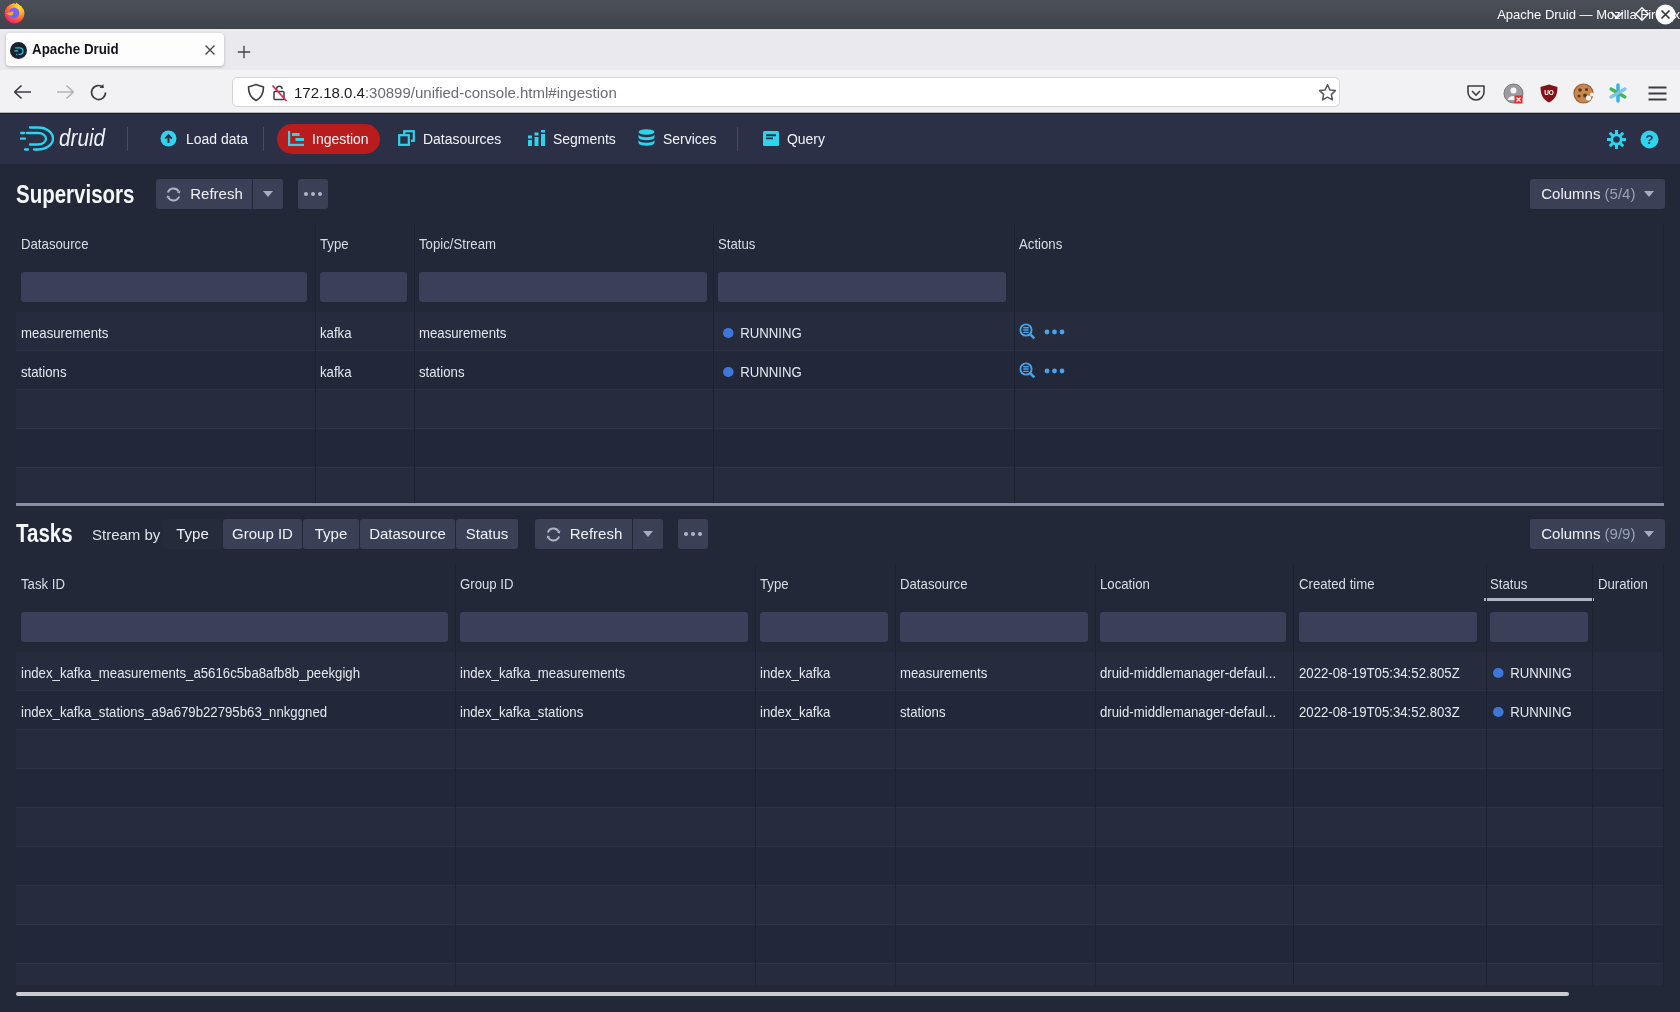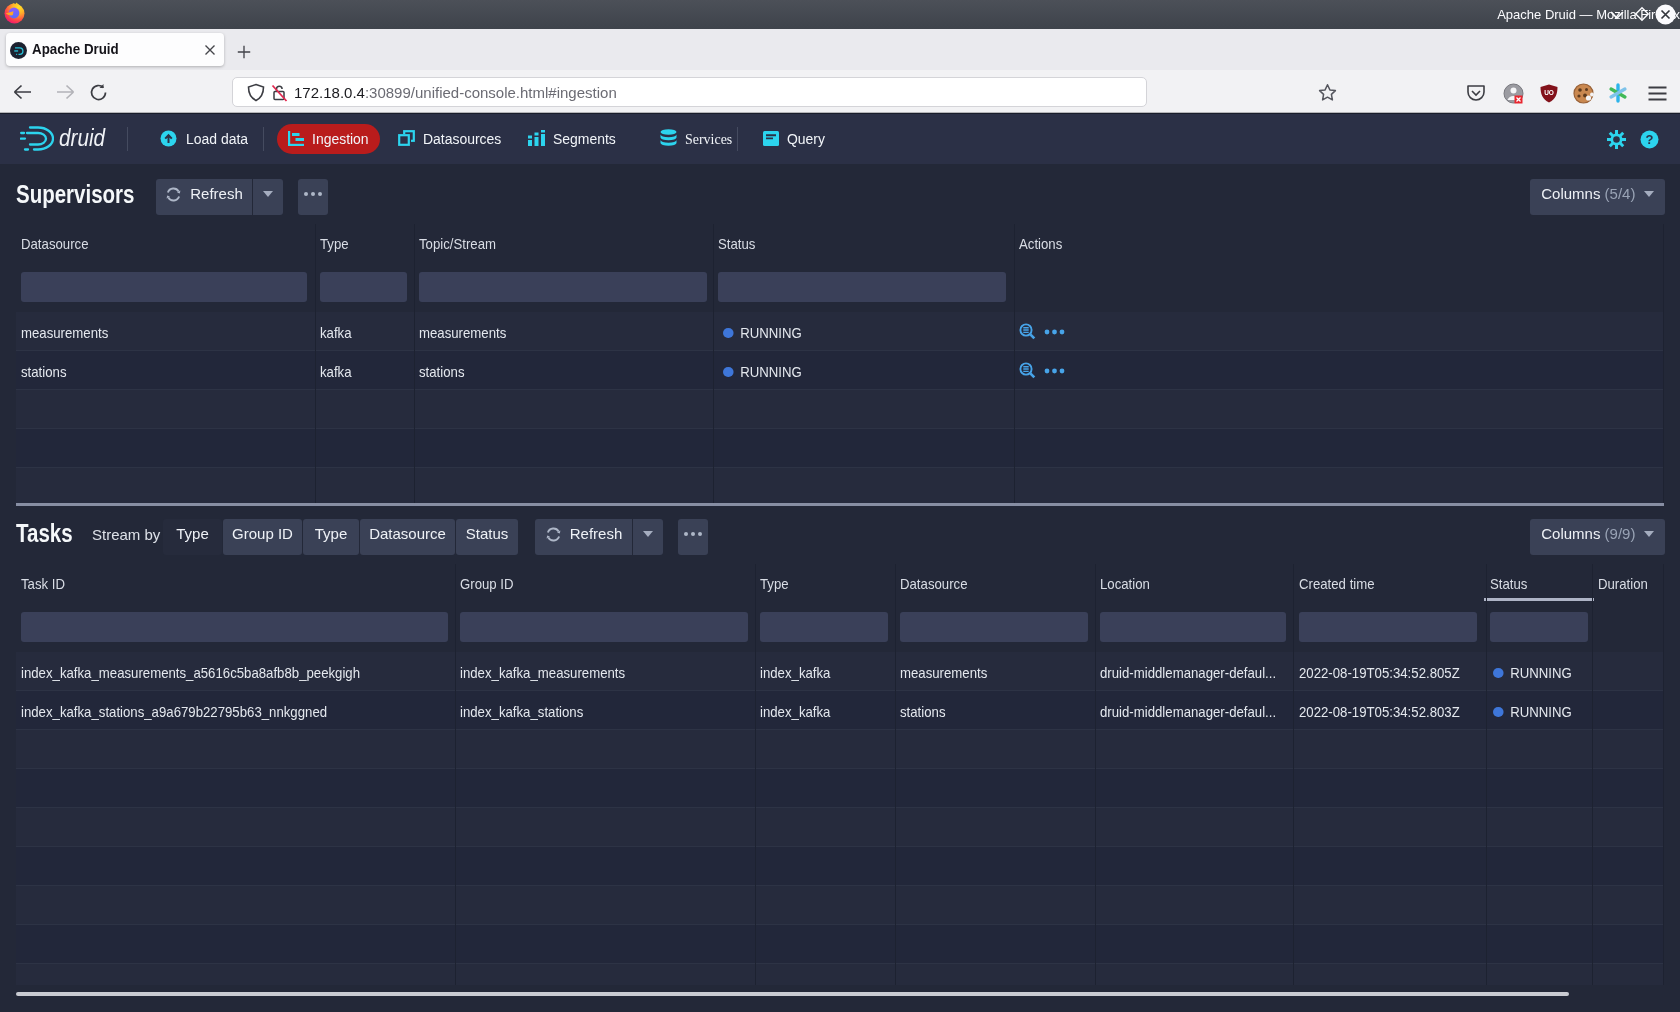--- a/index.html
+++ b/index.html
@@ -7,35 +7,35 @@
   body { font-family:"Liberation Sans", sans-serif; position:relative; background:#232838; }
   .abs { position:absolute; }
 
   
   #titlebar { left:0; top:0; width:1680px; height:29px; background:linear-gradient(#4c5058,#3e434b); }
   #titlebar .title { width:100%; text-align:right; color:#fbfbfe; font-size:13px; line-height:29px; }
   #tabbar { left:0; top:29px; width:1680px; height:41px; background:#eaeaee; }
   #tab { left:6px; top:33px; width:218px; height:33px; background:#fdfdfe; border-radius:4px; box-shadow:0 1px 3px rgba(0,0,0,.25); }
   #tab .label { left:26px; top:8px; font-size:14.5px; color:#15141a; font-weight:700; transform:scaleX(.92); transform-origin:left center; }
   #navbar { left:0; top:70px; width:1680px; height:43px; background:#f2f2f4; border-bottom:1px solid #b5b5b8; }
-  #urlbox { left:232px; top:77px; width:915px; height:30px; background:#ffffff; border:1px solid #d4d4d8; border-radius:5px; }
+  #urlbox { left:232px; top:77px; width:1108px; height:30px; background:#ffffff; border:1px solid #d4d4d8; border-radius:5px; }
   .urltext { left:61px; top:6px; font-size:15px; color:#6b6b73; white-space:nowrap; }
   .urltext b { color:#1b1b1f; font-weight:400; }
 
   
   #dheader { left:0; top:113px; width:1680px; height:51px; background:#2b3046; border-top:1px solid #191d2b; }
   .navitem { position:absolute; top:124px; height:30px; color:#f2f5f9; font-size:15.5px; line-height:30px; white-space:nowrap; }
   .navitem span { display:inline-block; transform:scaleX(.9); transform-origin:left center; }
   .navitem.active { background:#b91c1c; border-radius:15px; }
   .navsep { position:absolute; top:127px; width:1px; height:24px; background:#454b60; }
   .dlogotext { position:absolute; left:59px; top:125px; font-size:23px; font-style:italic; color:#f0f2f6; transform:scaleX(.9); transform-origin:left center; }
 
   h2.sect { position:absolute; color:#f5f8fa; font-weight:700; font-size:25px; transform:scaleX(.82); transform-origin:left top; }
 
-  .btn { position:absolute; background:#3a4156; height:36px; border-radius:3px; color:#eef1f6; font-size:15px; text-align:center; }
+  .btn { position:absolute; background:#3a4156; height:30px; border-radius:3px; color:#eef1f6; font-size:15px; text-align:center; }
   .dim { color:#99a3b5; }
 
   .hcell { position:absolute; font-size:15px; color:#d9dde5; white-space:nowrap; transform:scaleX(.88); transform-origin:left center; }
   .cell  { position:absolute; font-size:15px; color:#e4e8ee; white-space:nowrap; transform:scaleX(.88); transform-origin:left center; }
   .filt  { position:absolute; height:30px; background:#3a4059; border-radius:3px; }
   .vline { position:absolute; width:1px; background:#1d2231; }
   .rline { position:absolute; height:1px; background:#2d3345; }
   .row   { position:absolute; left:16px; width:1648px; }
   .odd   { background:#262b3d; }
   .even  { background:#22273a; }
@@ -195,21 +195,21 @@
   <div class="navitem" style="left:528px;"><svg style="vertical-align:-2px;" width="17" height="16" viewBox="0 0 17 16">
       <g fill="#2cd4ee">
         <rect x="0" y="10" width="4" height="6"></rect>
         <rect x="0" y="5.5" width="4" height="3"></rect>
         <rect x="6.5" y="7" width="4" height="9"></rect>
         <rect x="6.5" y="2.5" width="4" height="3"></rect>
         <rect x="13" y="4" width="4" height="12"></rect>
         <rect x="13" y="0" width="4" height="2.5"></rect>
       </g>
     </svg><span style="margin-left:8px;">Segments</span></div>
-  <div class="navitem" style="left:660px;font-family:Liberation Serif, serif;"><svg style="vertical-align:-2px;" width="17" height="17" viewBox="0 0 17 17">
+  <div class="navitem" style="left:638px;"><svg style="vertical-align:-2px;" width="17" height="17" viewBox="0 0 17 17">
       <g fill="#2cd4ee">
         <ellipse cx="8.5" cy="3" rx="8" ry="2.8"></ellipse>
         <path d="M0.5 5.5 a8 2.8 0 0 0 16 0 v3 a8 2.8 0 0 1 -16 0 Z"></path>
         <path d="M0.5 11 a8 2.8 0 0 0 16 0 v3 a8 2.8 0 0 1 -16 0 Z"></path>
       </g>
     </svg><span style="margin-left:8px;">Services</span></div>
   <div class="navsep" style="left:737px;"></div>
   <div class="navitem" style="left:763px;"><svg style="vertical-align:-2px;" width="16" height="15" viewBox="0 0 16 15">
       <rect x="0" y="0" width="16" height="15" rx="1.5" fill="#2cd4ee"></rect>
       <path d="M3 4.2 h10 M3 7.4 h7" stroke="#2b3046" stroke-width="1.9"></path>

